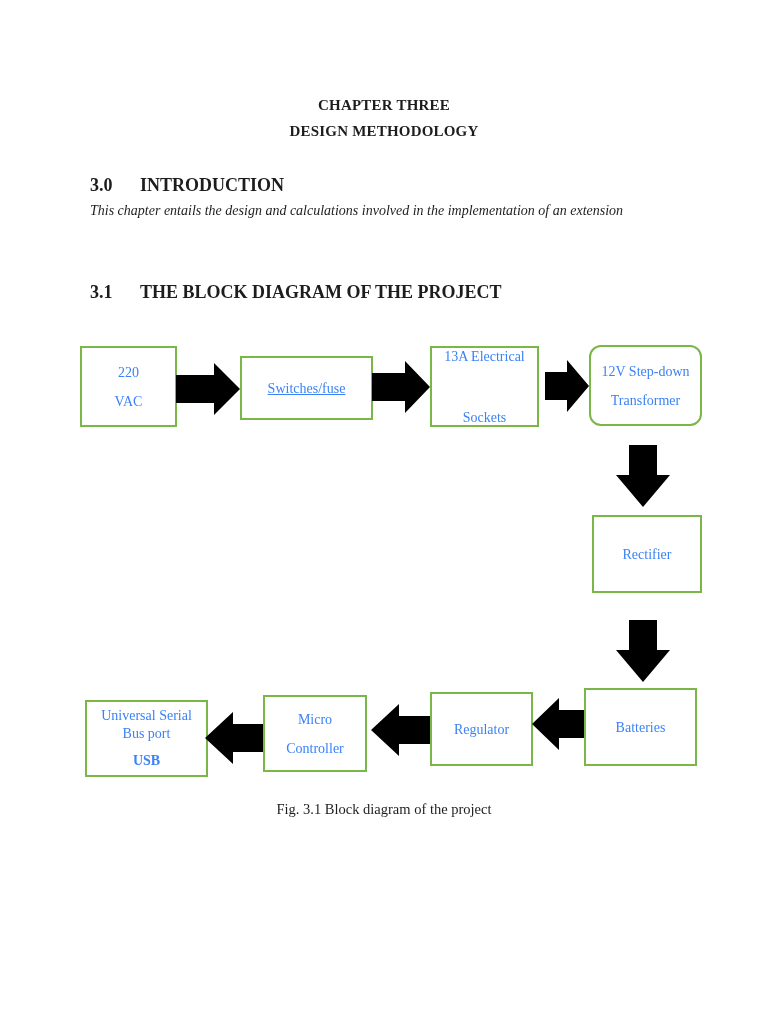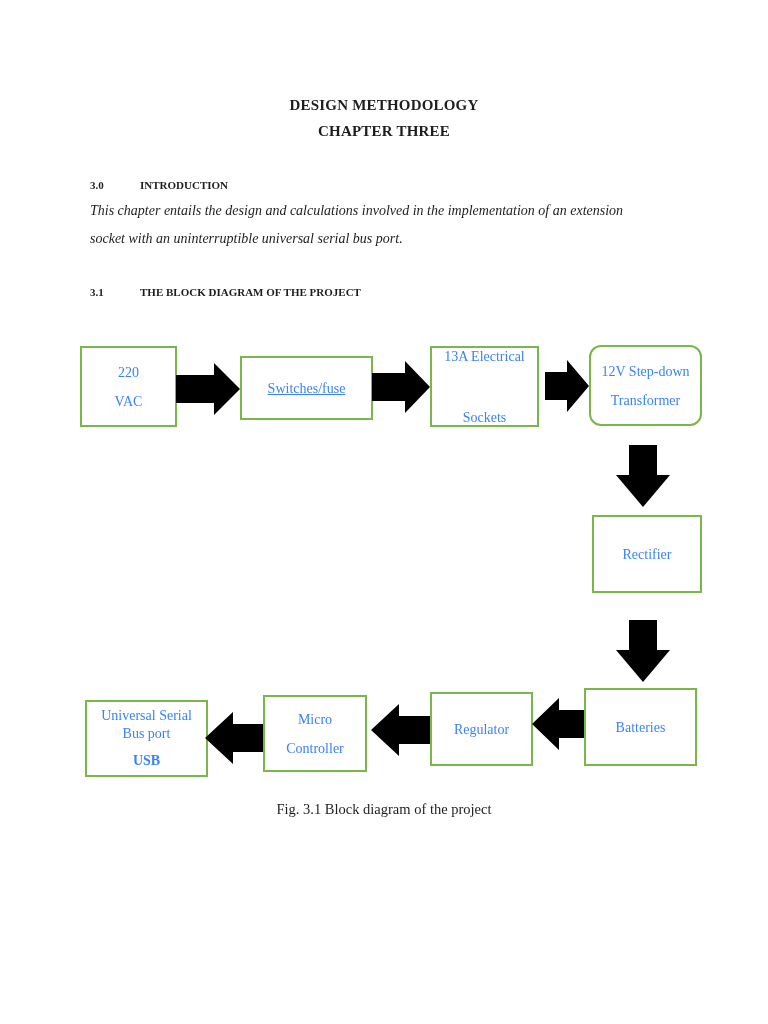--- a/index.html
+++ b/index.html
@@ -17,21 +17,21 @@
     left: 0; top: 92px; width: 768px;
     text-align: center;
     font-weight: bold;
     font-size: 15px;
     line-height: 26px;
     letter-spacing: 0.2px;
   }
   .sec-heading {
     left: 90px;
     font-weight: bold;
-    font-size: 11px;
+    font-size: 18px;
     line-height: 20px;
     white-space: nowrap;
   }
   .sec-num { display: inline-block; min-width: 50px; }
   .body-par {
     left: 90px; width: 600px;
     font-size: 14px;
     line-height: 28px;
   }
   .body-line { white-space: nowrap; font-style: italic; }
@@ -56,31 +56,30 @@
   .gap10 { margin-top: 10px; }
   .gap8  { margin-top: 8px; font-weight: bold; }
   .arrow svg { display: block; }
 </style>
 </head>
 <body>
 
 <div class="page">
 
   <div class="abs doc-title">
+    <div>CHAPTER THREE</div>
     <div>DESIGN METHODOLOGY</div>
-    <div>CHAPTER THREE</div>
   </div>
 
   <div class="abs sec-heading" style="top:175px;">
     <span class="sec-num">3.0</span><span>INTRODUCTION</span>
   </div>
 
   <div class="abs body-par" style="top:197px;">
     <div class="body-line">This chapter entails the design and calculations involved in the implementation of an extension</div>
-    <div class="body-line">socket with an uninterruptible universal serial bus port.</div>
   </div>
 
   <div class="abs sec-heading" style="top:282px;">
     <span class="sec-num">3.1</span><span>THE BLOCK DIAGRAM OF THE PROJECT</span>
   </div>
 
   <div>
 
     <div class="abs dbox" style="left:80px; top:346px; width:97px; height:81px;">
       <div class="dline">220</div>

